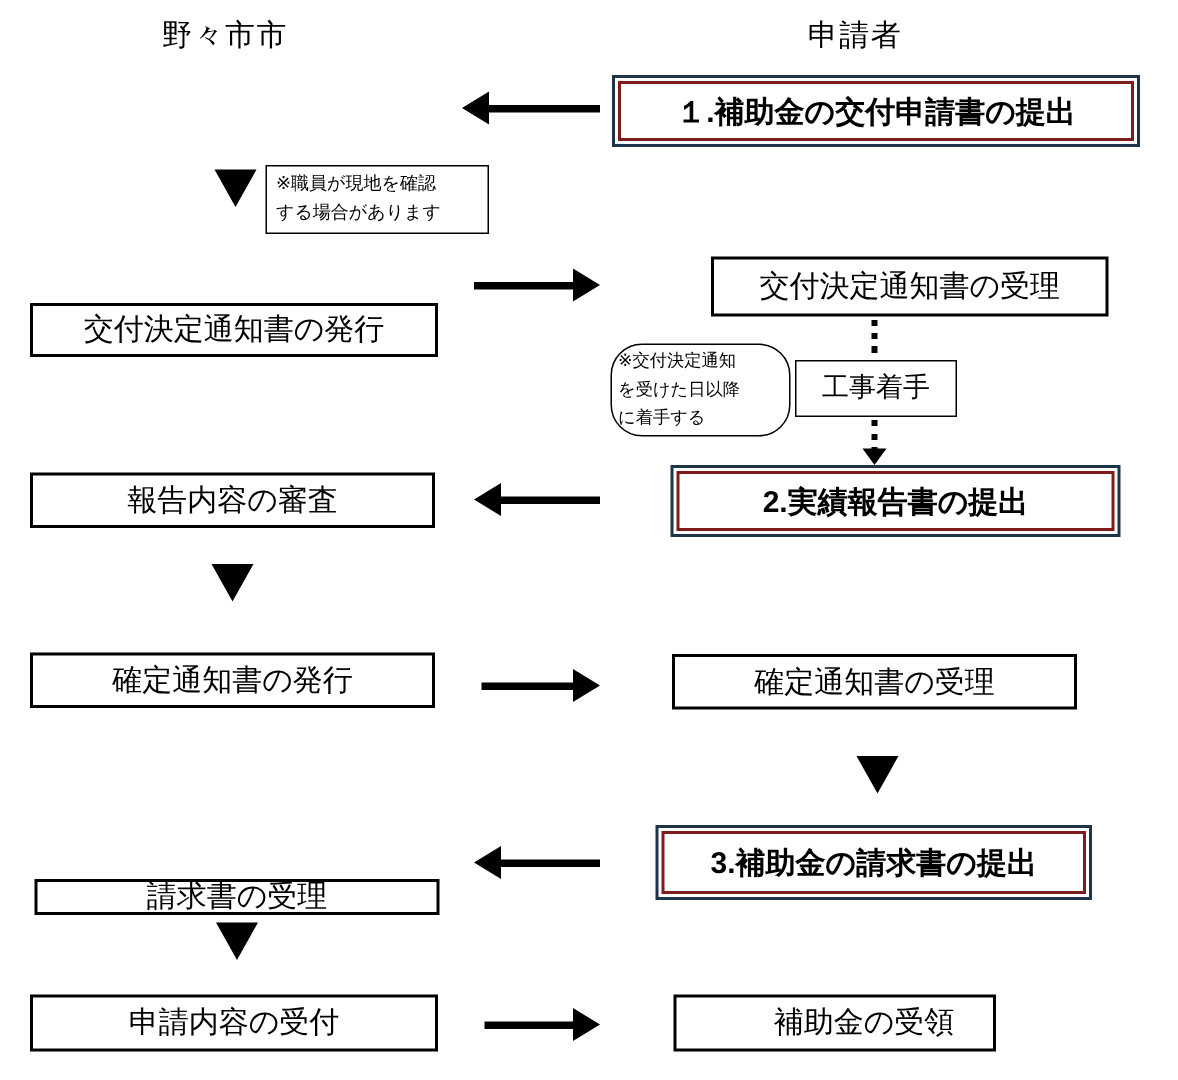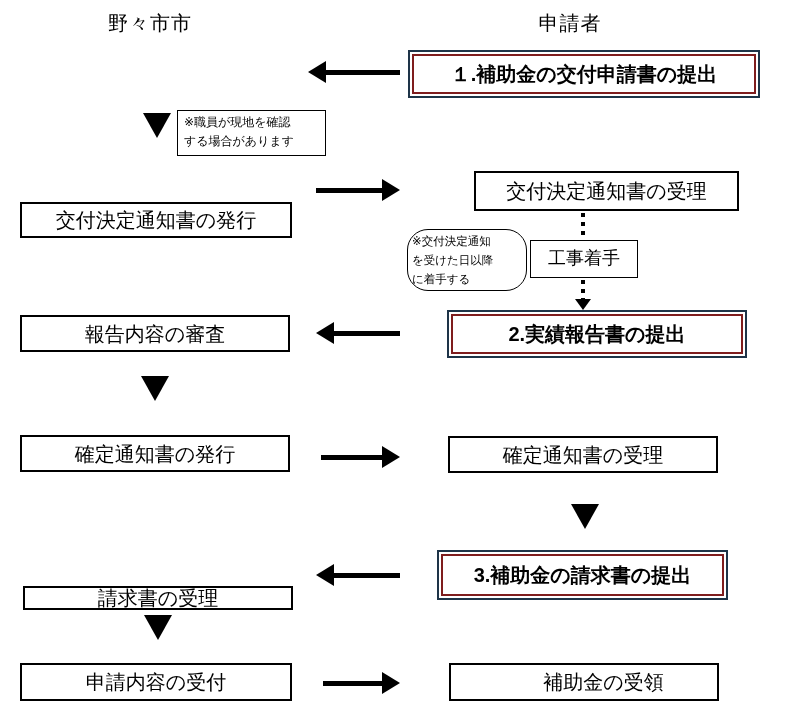--- a/index.html
+++ b/index.html
@@ -75,21 +75,21 @@
   </div>
   <div class="box" style="left:450px;top:171px;width:265px;height:40px;margin-left:24px;">交付決定通知書の受理</div>
   <div class="box thin" style="left:530px;top:240px;width:108px;height:38px;">工事着手</div>
   <div class="hlbox" style="left:447px;top:310px;width:300px;height:48px;">
     <div class="hlbox-inner">2.実績報告書の提出</div>
   </div>
   <div class="box" style="left:448px;top:436px;width:270px;height:37px;">確定通知書の受理</div>
   <div class="hlbox" style="left:437px;top:550px;width:291px;height:50px;">
     <div class="hlbox-inner">3.補助金の請求書の提出</div>
   </div>
-  <div class="box" style="left:449px;top:663px;width:270px;height:38px;padding-left:39px;">補助金の受領</div>
+  <div class="box" style="left:449px;top:663px;width:215px;height:38px;padding-left:39px;">補助金の受領</div>
 
   <div class="note n1" style="left:177px;top:110px;width:149px;height:46px;">※職員が現地を確認
 する場合があります</div>
   <div class="note n2" style="left:407px;top:229px;width:120px;height:62px;border-radius:21px;">※交付決定通知
 を受けた日以降
 に着手する</div>
 
   <div class="arrow" style="left:308px;top:60px;width:92px;">
     <span class="head-left"></span>
       <span class="shaft"></span>

